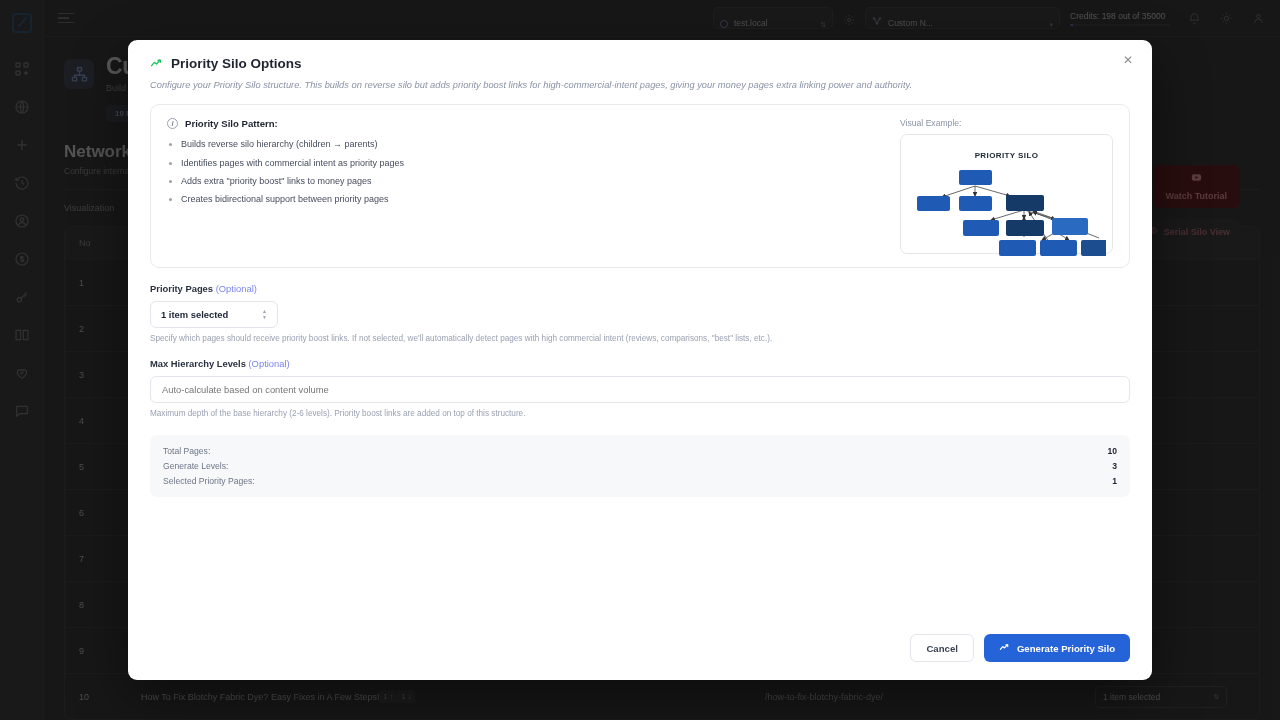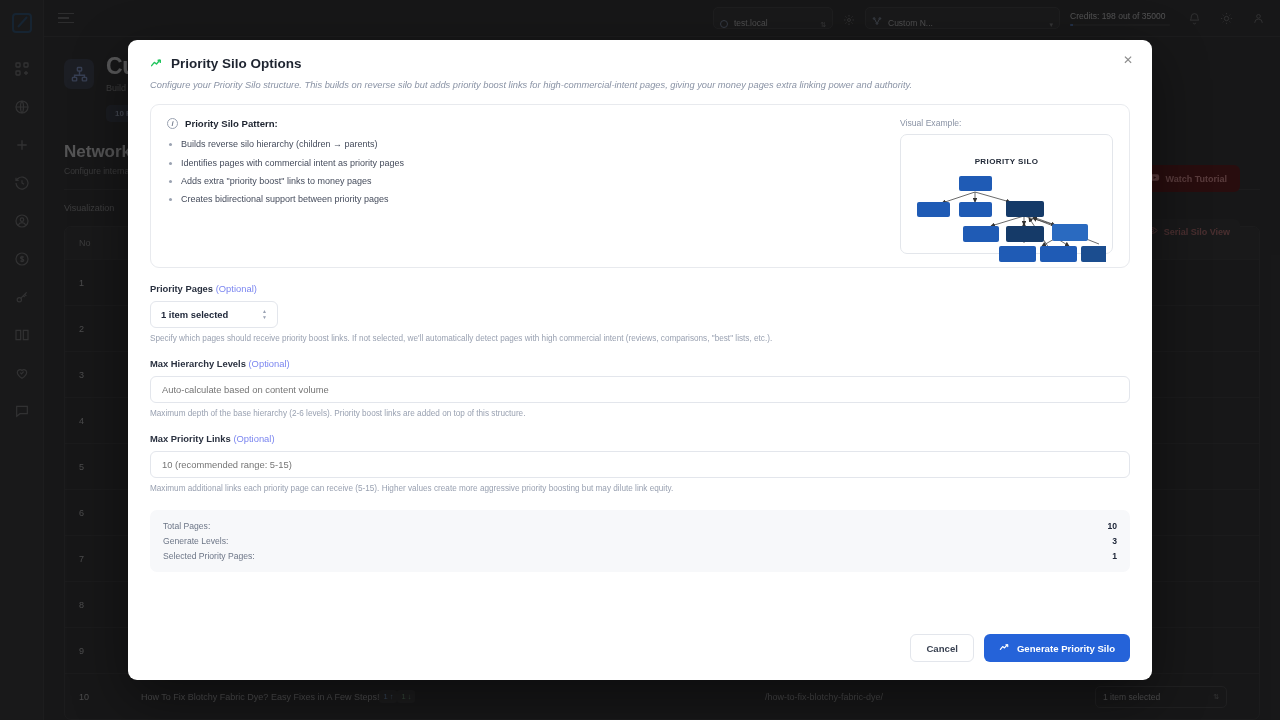--- a/index.html
+++ b/index.html
@@ -62,21 +62,21 @@
 
   .section-h { margin-top: 20px; font-size: 17px; font-weight: 700; color: #cdcdcd; }
   .section-sub { font-size: 8.5px; color: #858585; margin-top: 4px; }
   .hrule { height: 1px; background: #3b3b3b; margin: 13px 0 0; }
 
   .viz-row { display: flex; align-items: center; margin-top: 13px; }
   .viz-label { font-size: 9px; color: #8e8e8e; }
   .btn-red {
     position:absolute; right: 40px; top: 128px;
     background: #5a1414; color: #d98b8b; font-size: 9px; font-weight: 700;
-    padding: 7px 13px; border-radius: 6px; display:flex; align-items:center; gap:6px;
+    padding: 7px 13px; border-radius: 6px; display:flex; align-items:center; gap:6px;flex-direction:column;
   }
   .btn-ghost-red {
     position:absolute; right: 40px; top: 182px;
     color: #b06a6a; font-size: 9px; font-weight: 700;
     padding: 6px 10px; border-radius: 6px; display:flex; align-items:center; gap:6px;
     background: #333;
   }
 
   .tbl { margin-top: 13px; border: 1px solid #3b3b3b; border-radius: 7px; overflow: hidden; }
   .tbl-head, .tbl-row { display: flex; align-items: center; height: 46px; padding: 0 14px; font-size: 9px; }
@@ -128,21 +128,21 @@
     font-style: italic; font-weight: 700; line-height: 1;
   }
   .info-ul { margin: 9px 0 0 14px; }
   .info-ul li { font-size: 9px; color: #454c5c; margin-bottom: 6px; line-height: 1.35; }
   .info-ul li::marker { color: #9aa2b1; }
 
   .visual-col { width: 213px; }
   .visual-lbl { font-size: 8.6px; color: #8a93a5; margin-bottom: 6px; }
   .visual-box {
     border: 1px solid #e3e6eb; border-radius: 7px; background: #fff;
-    height: 120px; padding: 22px 8px; position: relative;
+    height: 120px; padding: 16px 8px; position: relative;
   }
   .visual-title { text-align: center; font-size: 8px; font-weight: 700; color: #222a38; letter-spacing: .4px; }
 
   .field { margin-top: 15px; }
   .f-label { font-size: 9.4px; font-weight: 700; color: #2a3140; }
   .f-label .opt { color: #7b86f0; font-weight: 400; }
   .f-input {
     margin-top: 7px; height: 27px; border: 1px solid #e3e6ec; border-radius: 6px;
     background: #fff; display: flex; align-items: center; padding: 0 11px;
     font-size: 9.4px; color: #9aa2b3; width: 100%;
@@ -529,28 +529,20 @@
 
     <div class="field">
       <div class="f-label">
         <span>Max Hierarchy Levels</span>
         <span class="opt">(Optional)</span>
       </div>
       <input class="f-input" placeholder="Auto-calculate based on content volume" style="">
       <div class="f-help">Maximum depth of the base hierarchy (2-6 levels). Priority boost links are added on top of this structure.</div>
     </div>
 
-    <div class="field">
-      <div class="f-label">
-        <span>Max Priority Links</span>
-        <span class="opt">(Optional)</span>
-      </div>
-      <input class="f-input" placeholder="10 (recommended range: 5-15)" style="">
-      <div class="f-help">Maximum additional links each priority page can receive (5-15). Higher values create more aggressive priority boosting but may dilute link equity.</div>
-    </div>
 
     <div class="summary">
       <div class="sum-row">
         <span>Total Pages:</span>
         <span class="val">10</span>
       </div>
       <div class="sum-row">
         <span>Generate Levels:</span>
         <span class="val">3</span>
       </div>

